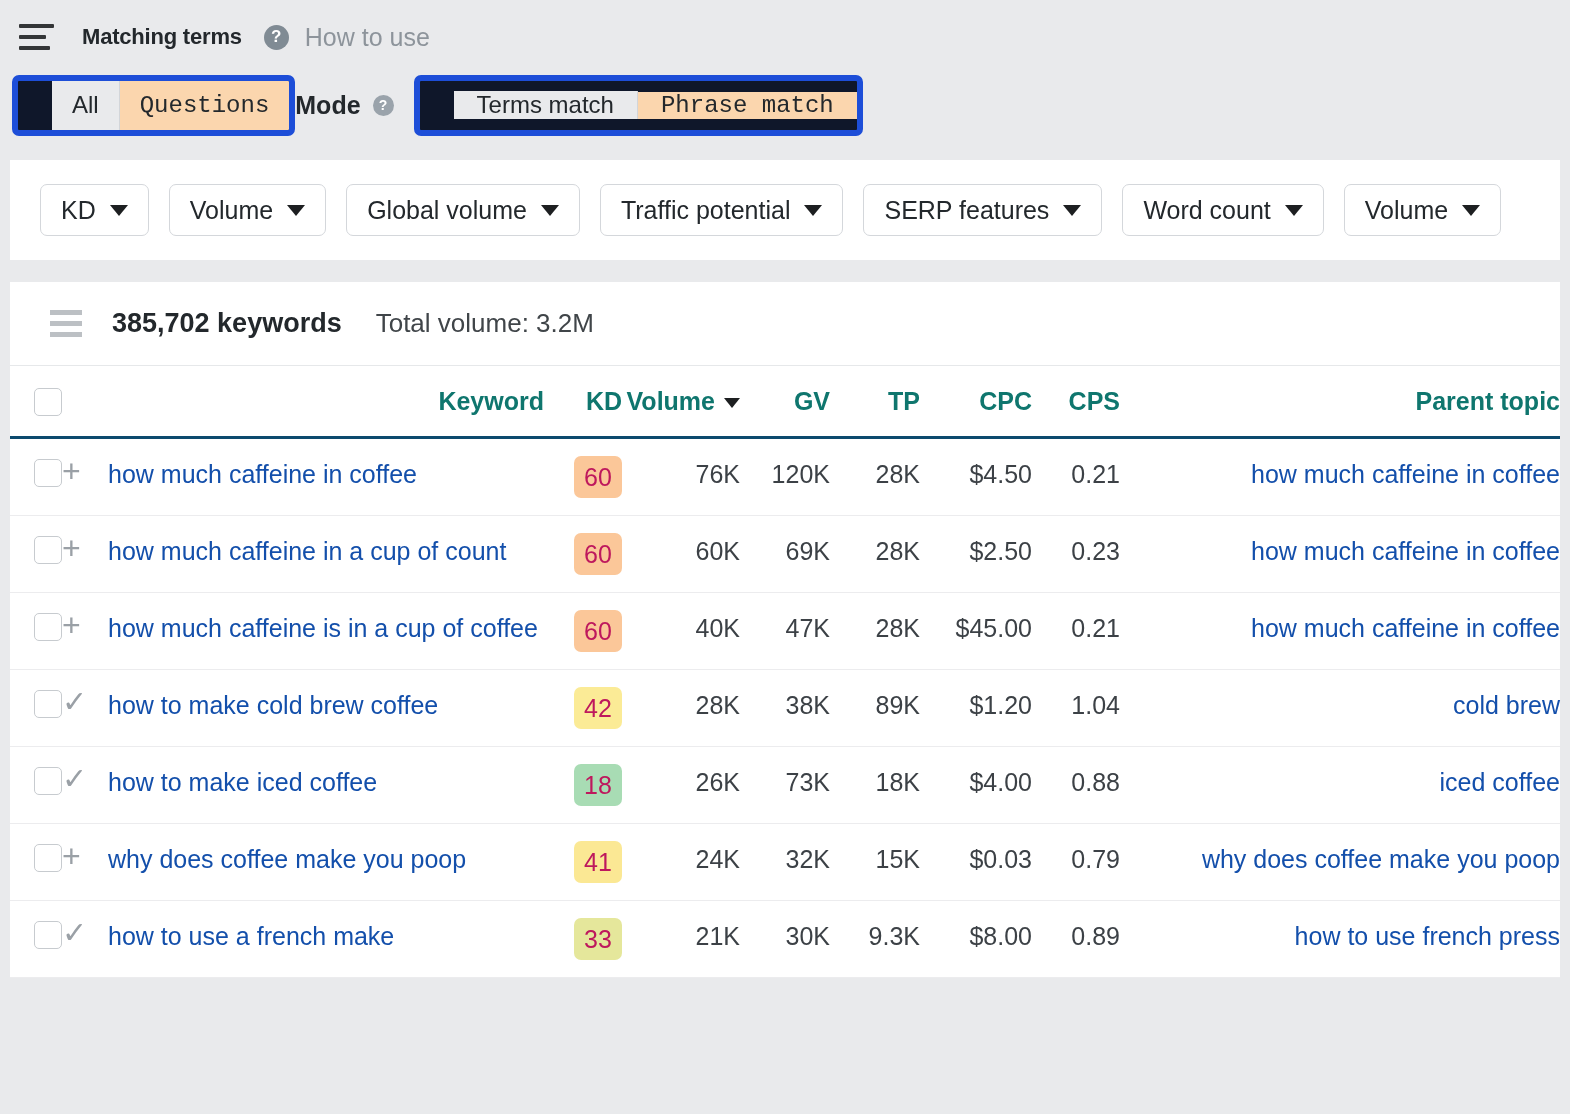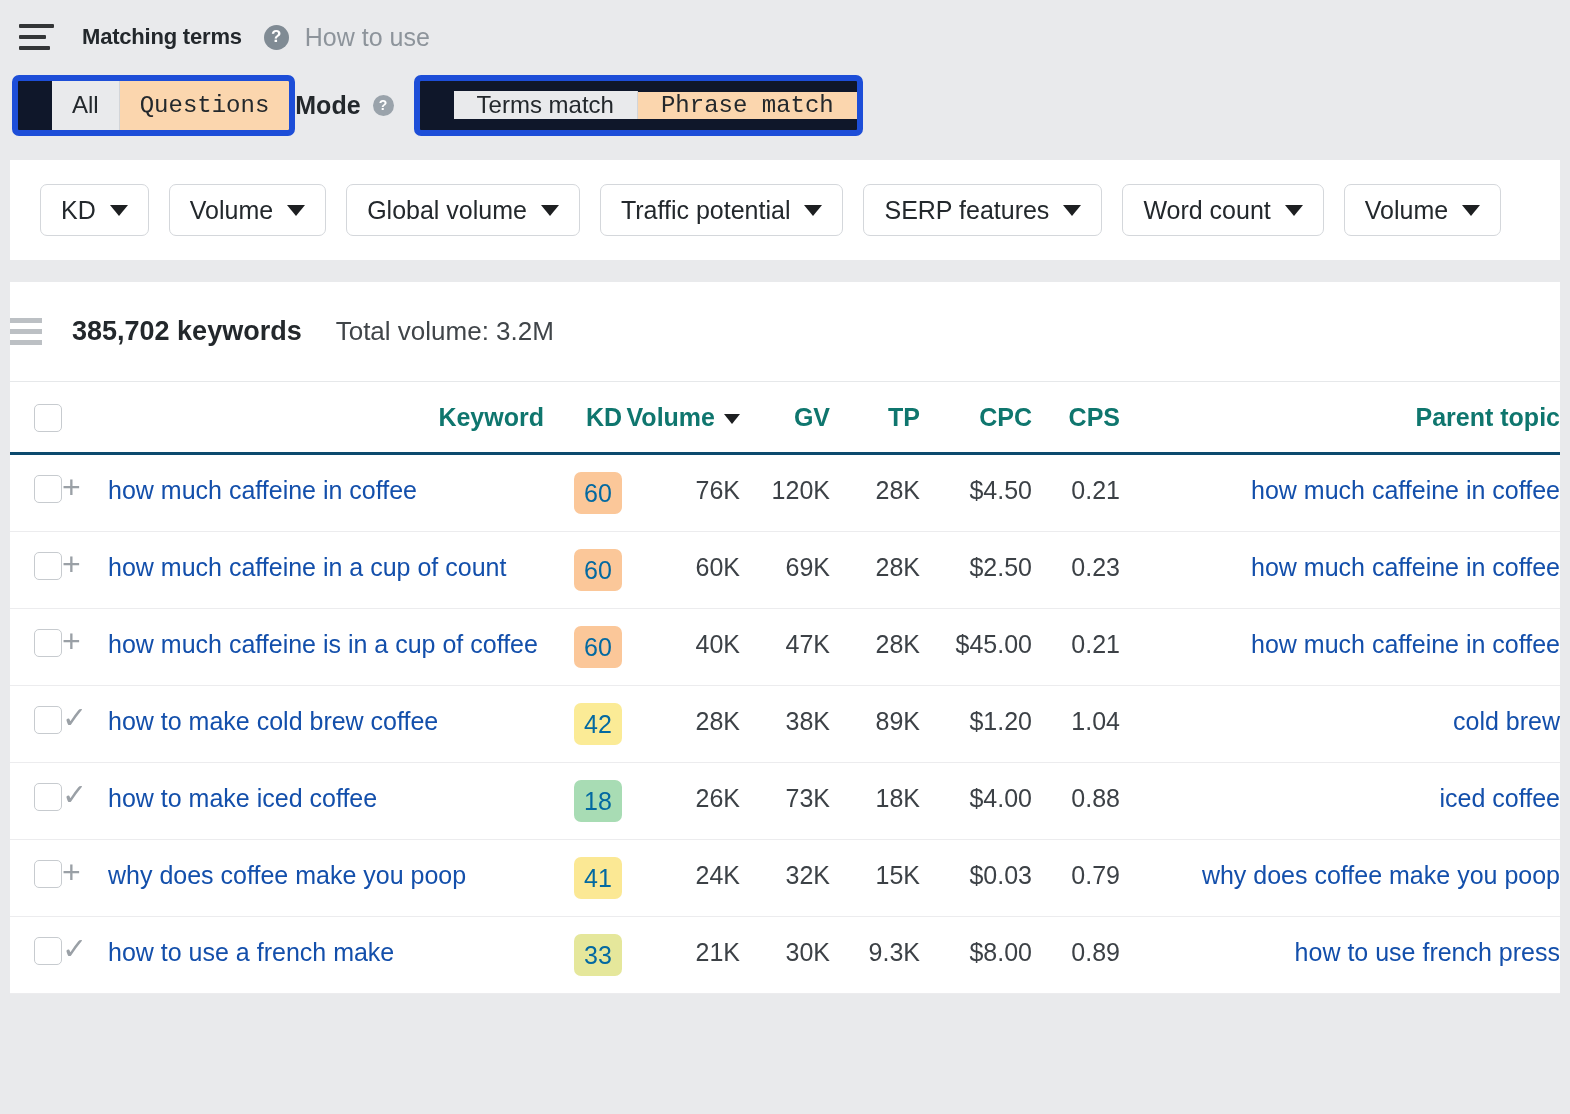--- a/index.html
+++ b/index.html
@@ -172,21 +172,22 @@
     padding: 22px 10px 0 10px;
     box-sizing: border-box;
   }
   .card {
     background: #ffffff;
     box-sizing: border-box;
   }
   .summary-row {
     display: flex;
     align-items: center;
-    height: 100px;
+    height: 84px;
+    padding-left: 40px;
     box-sizing: border-box;
     border-bottom: 1px solid #e6e8ea;
   }
   .hamburger-gray {
     width: 32px;
     display: flex;
     flex-direction: column;
     gap: 6px;
     flex: none;
     cursor: pointer;
@@ -298,21 +299,21 @@
     white-space: nowrap;
   }
   .kd-badge {
     display: inline-flex;
     align-items: center;
     justify-content: center;
     min-width: 48px;
     height: 42px;
     border-radius: 7px;
     font-size: 25px;
-    color: #0369a1;
+    color: #be185d;
     box-sizing: border-box;
     padding: 0 8px;
   }
   .sortcaret {
     display: inline-block;
     width: 0; height: 0;
     border-left: 8px solid transparent;
     border-right: 8px solid transparent;
     border-top: 10px solid #1d1f21;
     margin-left: 9px;

